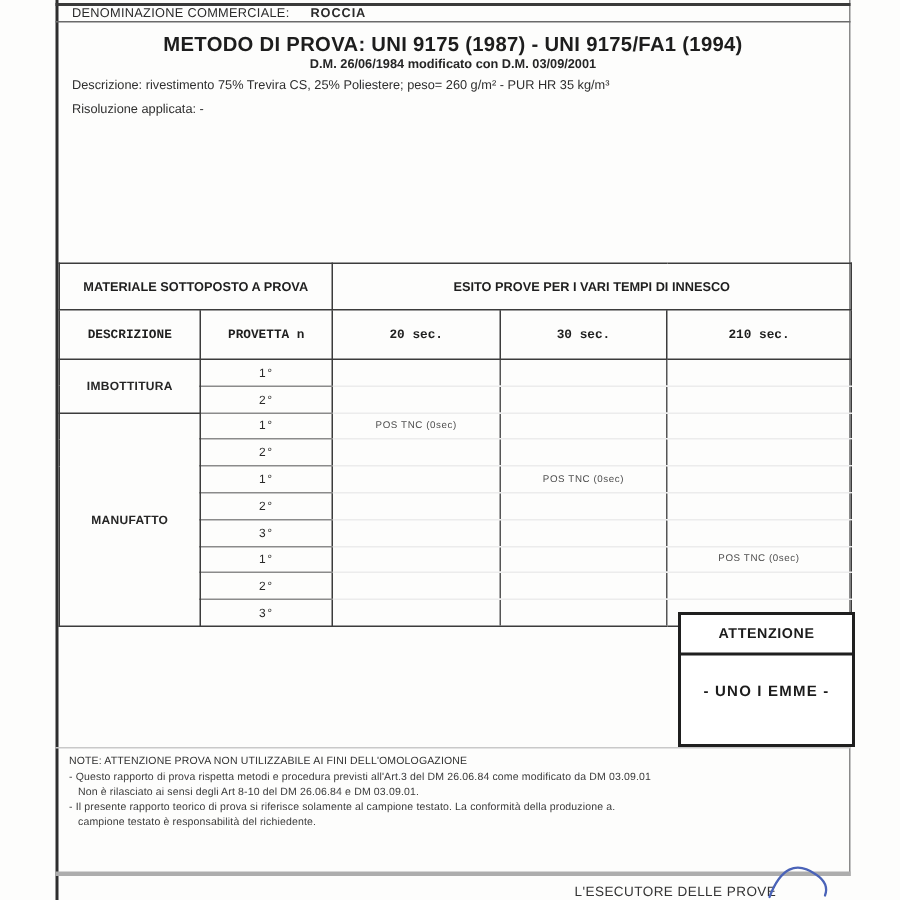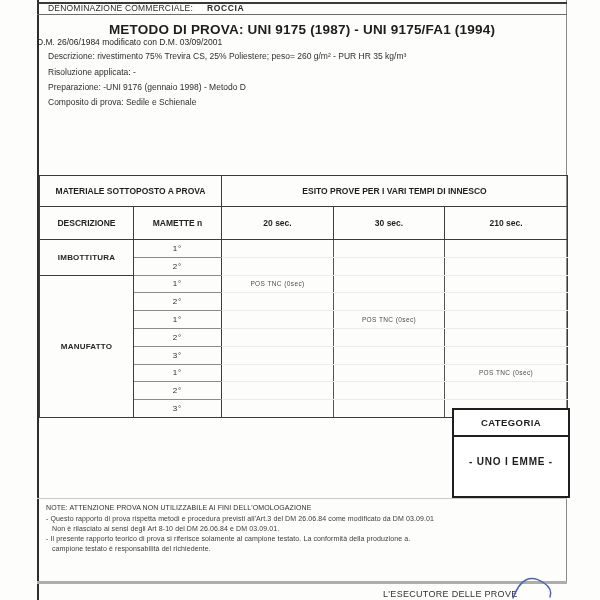--- a/index.html
+++ b/index.html
@@ -15,32 +15,32 @@
   .hline-top{position:absolute;left:37px;top:2px;width:530px;height:2px;background:#3a3a3a;}
   .hline-denom{position:absolute;left:37px;top:14px;width:530px;height:1px;background:#6a6a6a;}
   .hline-notes{position:absolute;left:37px;top:498px;width:530px;height:1px;background:#c9c9c9;}
   .hline-footer{position:absolute;left:37px;top:581px;width:530px;height:3px;background:#adadad;}
 
   .denom-row{position:absolute;left:48px;top:3px;font-size:8.5px;letter-spacing:.2px;white-space:nowrap;}
   .denom-row .val{font-weight:bold;margin-left:14px;letter-spacing:.6px;}
 
   .title{position:absolute;left:37px;top:22px;width:530px;text-align:center;
          font-size:13.5px;font-weight:bold;letter-spacing:.2px;color:#1d1d1d;}
-  .dm-line{position:absolute;left:37px;top:37px;width:530px;text-align:left;
-         font-size:8.5px;font-weight:normal;color:#262626;}
+  .dm-line{position:absolute;left:37px;top:37px;width:530px;text-align:center;
+         font-size:8.5px;font-weight:bold;color:#262626;}
 
   .info{position:absolute;left:48px;font-size:8.5px;white-space:nowrap;color:#2e2e2e;}
   .i1{top:51px}.i2{top:67px}.i3{top:82px}.i4{top:97px}
 
   
   table.main{position:absolute;left:39px;top:175px;border-collapse:collapse;table-layout:fixed;
              width:528px;font-size:8px;}
   table.main td,table.main th{padding:0;overflow:hidden;}
   .th1{border:1px solid #3c3c3c;font-weight:bold;font-size:8.5px;text-align:center;height:30px;color:#1f1f1f;}
-  .th2{border:1px solid #3c3c3c;font-weight:bold;font-size:8.5px;text-align:center;height:32px;color:#1f1f1f;}
+  .th2{border:1px solid #3c3c3c;font-weight:bold;font-size:8.5px;text-align:center;height:32px;color:#1f1f1f;font-family:Liberation Mono, monospace;}
   td.desc{border:1px solid #3c3c3c;font-weight:bold;font-size:8px;text-align:center;vertical-align:middle;letter-spacing:.2px;color:#262626;}
   td.prov{border-left:1px solid #3c3c3c;border-right:1px solid #3c3c3c;border-bottom:1px solid #8b8b8b;
           text-align:center;vertical-align:middle;font-size:8px;color:#2a2a2a;letter-spacing:1px;}
   td.res{border-bottom:1px solid #ececec;text-align:center;vertical-align:middle;
          font-size:6.5px;color:#4e4e4e;letter-spacing:.4px;}
   td.res.v{border-left:1px solid #555;}
   td.rend{border-right:1px solid #3c3c3c;}
   tr.body{height:17.8px;}
   tr.last td{border-bottom:1px solid #3c3c3c;}
 
@@ -71,39 +71,37 @@
 
   <div class="denom-row">
     <span>DENOMINAZIONE COMMERCIALE:</span><span class="val">ROCCIA</span>
   </div>
 
   <div class="title">METODO DI PROVA:  UNI 9175 (1987) - UNI 9175/FA1 (1994)</div>
   <div class="dm-line">D.M. 26/06/1984 modificato con D.M. 03/09/2001</div>
 
   <div class="info i1">Descrizione:  rivestimento 75% Trevira CS, 25% Poliestere; peso= 260 g/m²  - PUR HR 35 kg/m³</div>
   <div class="info i2">Risoluzione  applicata:   -</div>
-  <div class="info i3">Preparazione: -UNI 9176 (gennaio 1998) - Metodo D</div>
-  <div class="info i4">Composito di prova:  Sedile e Schienale</div>
 
   <table class="main">
     <colgroup>
       <col style="width:94px">
         <col style="width:88px">
         <col style="width:112px">
         <col style="width:111px">
         <col style="width:123px">
     </colgroup>
     <tbody>
         <tr>
       <th class="th1" colspan="2">MATERIALE SOTTOPOSTO A PROVA</th>
       <th class="th1" colspan="3">ESITO PROVE PER I VARI TEMPI DI INNESCO</th>
     </tr>
     <tr>
       <th class="th2">DESCRIZIONE</th>
-      <th class="th2">MAMETTE n</th>
+      <th class="th2">PROVETTA n</th>
       <th class="th2">20 sec.</th>
       <th class="th2">30 sec.</th>
       <th class="th2">210 sec.</th>
     </tr>
     <tr class="body">
       <td class="desc" rowspan="2">IMBOTTITURA</td>
       <td class="prov">1°</td>
       <td class="res v"></td>
       <td class="res v"></td>
       <td class="res v rend"></td>
@@ -160,21 +158,21 @@
     <tr class="body last">
       <td class="prov">3°</td>
       <td class="res v"></td>
       <td class="res v"></td>
       <td class="res v rend"></td>
     </tr>
   </tbody>
     </table>
 
   <div class="categoria">
-    <div class="cat-h">CATEGORIA</div>
+    <div class="cat-h">ATTENZIONE</div>
     <div class="cat-v">- UNO I EMME -</div>
   </div>
 
   <div class="hline-notes"></div>
 
   <div class="notes">
     <div class="nt">NOTE: ATTENZIONE PROVA NON UTILIZZABILE AI FINI DELL'OMOLOGAZIONE</div>
     <div>- Questo rapporto di prova rispetta metodi e procedura previsti all'Art.3 del DM 26.06.84 come modificato da  DM 03.09.01</div>
     <div style="padding-left:6px;">Non è rilasciato ai sensi degli Art 8-10 del DM 26.06.84 e DM 03.09.01.</div>
     <div>- Il presente rapporto teorico di prova si riferisce solamente al campione testato. La conformità della produzione a.</div>

